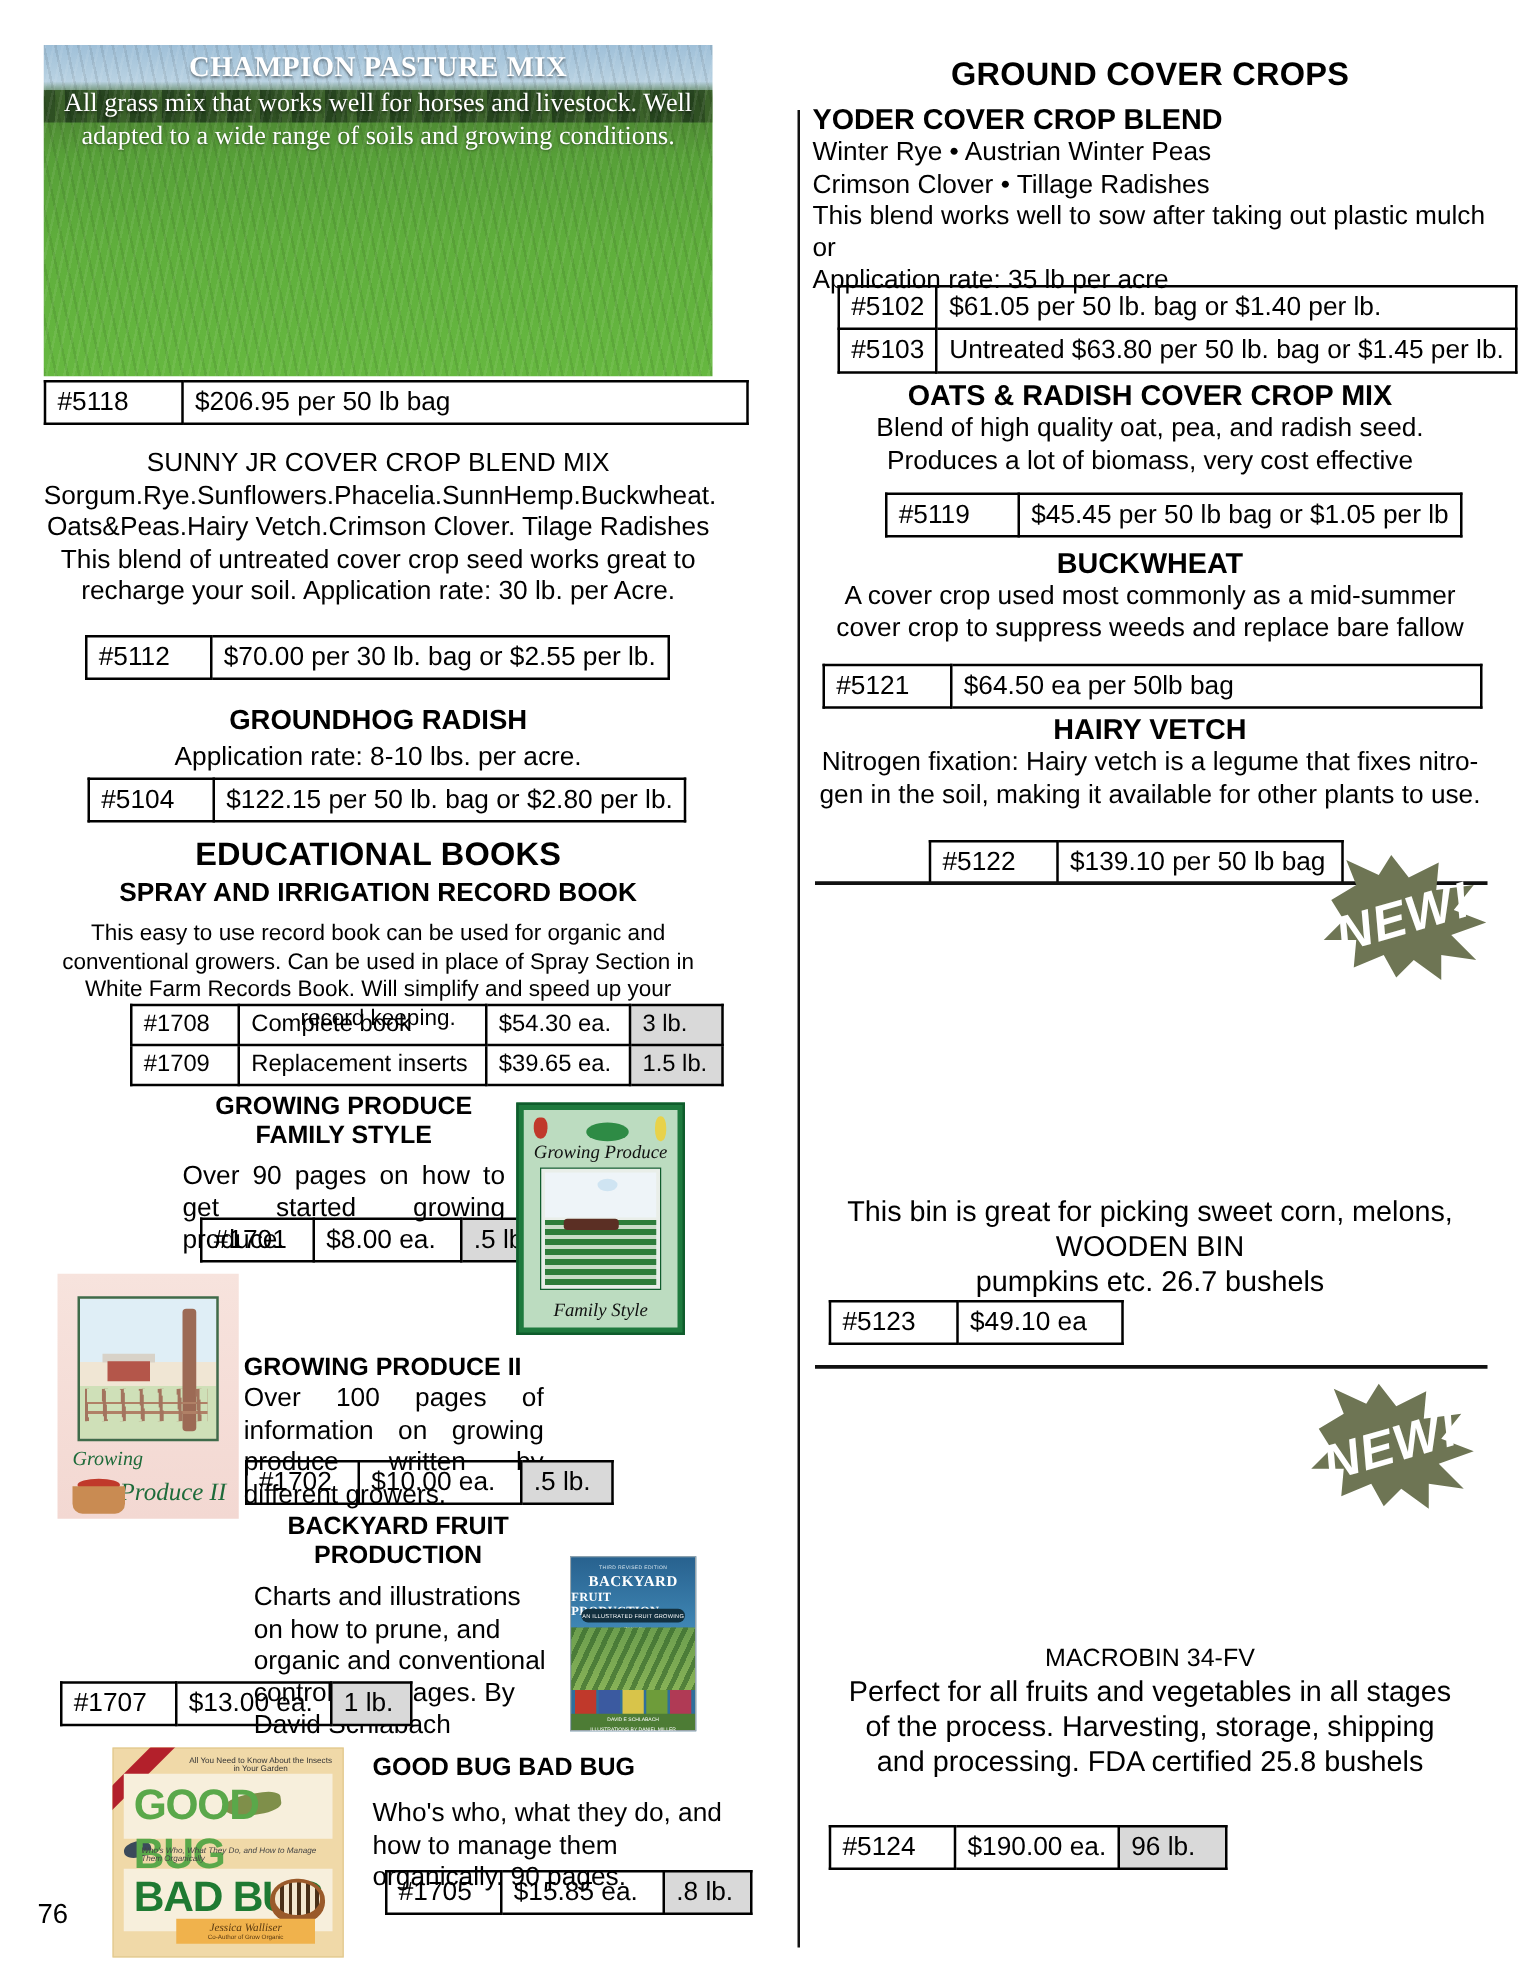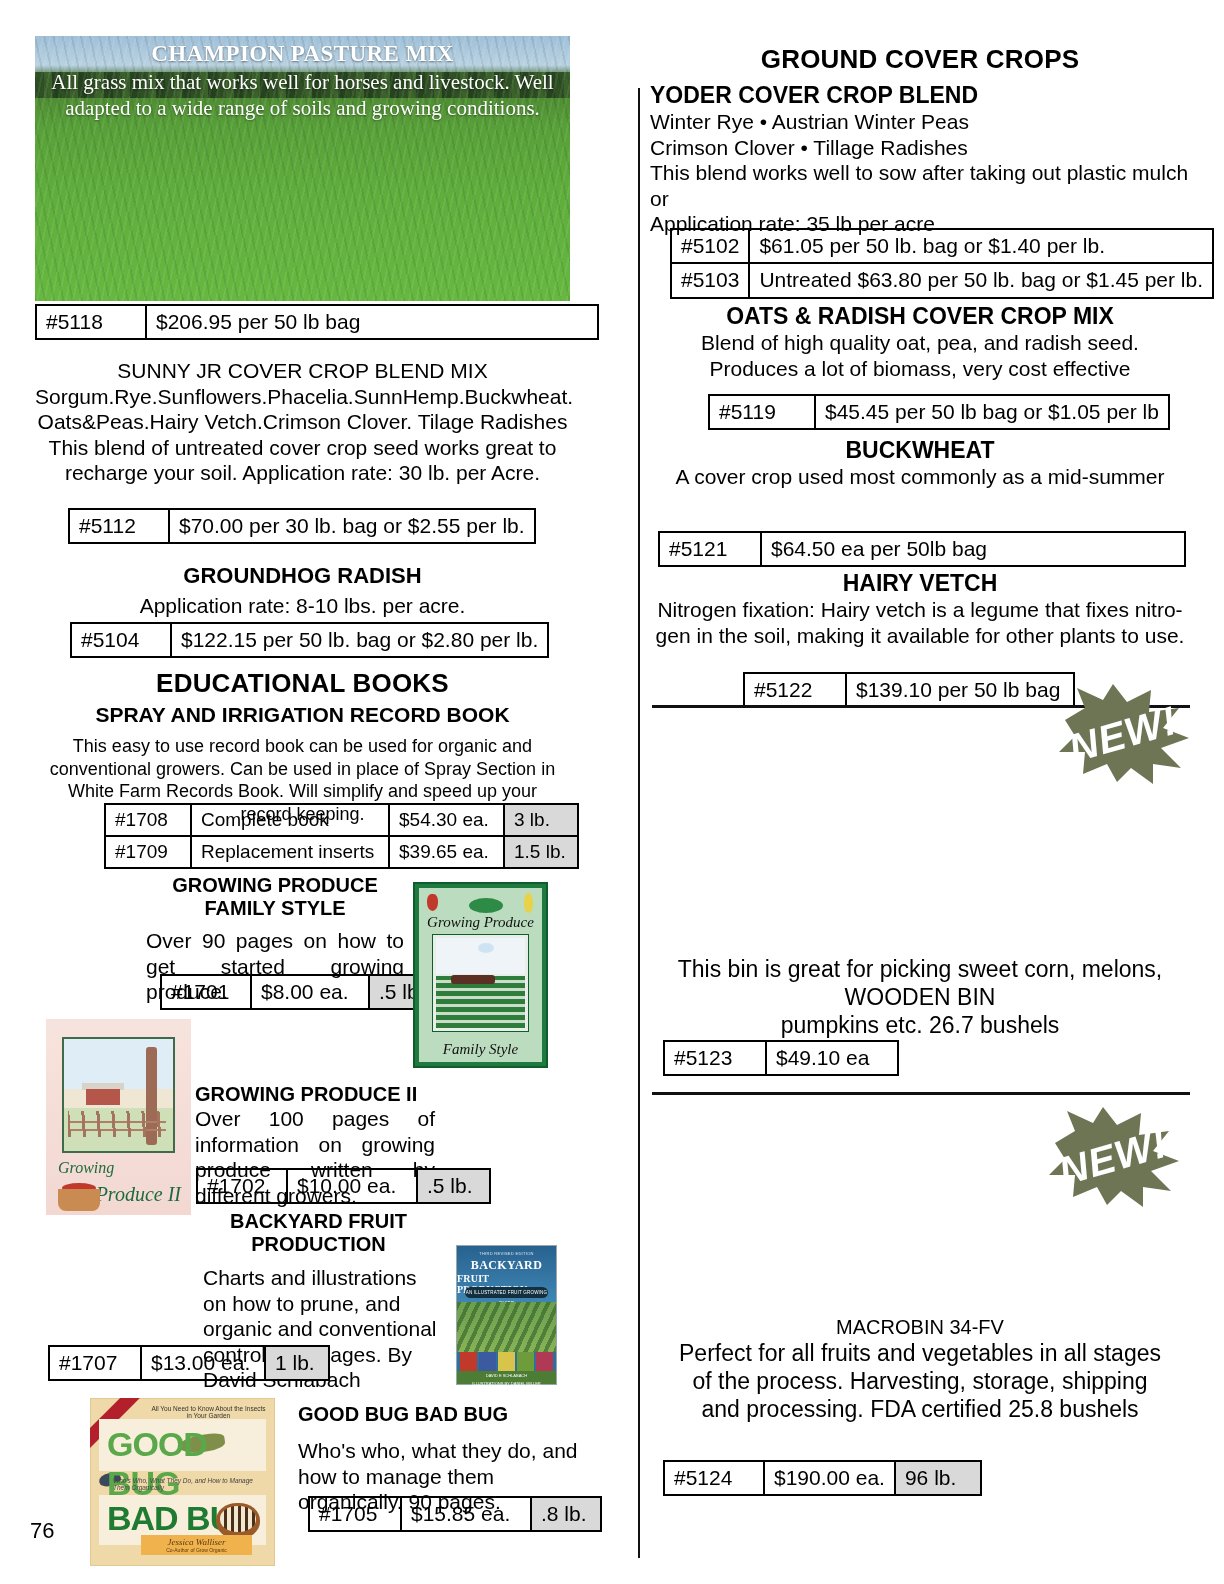--- a/index.html
+++ b/index.html
@@ -394,20 +394,21 @@
           <td style="width:86px">#5119</td>
           <td style="width:322px">$45.45 per 50 lb bag or $1.05 per lb</td>
         </tr>
       </tbody>
         </table>
     </div>
 
     <div style="position:absolute;left:0;top:437px;width:540px;" class="ctr">
       <h2 class="sub" style="text-align:center">BUCKWHEAT</h2>
       <p class="body">A cover crop used most commonly as a mid-summer</p>
+      <p class="body">cover crop to suppress weeds and replace bare fallow</p>
     </div>
     <div style="position:absolute;left:8px;top:531px;">
       <table class="pt">
         <tbody>
             <tr>
           <td style="width:82px">#5121</td>
           <td style="width:404px">$64.50 ea per 50lb bag</td>
         </tr>
       </tbody>
         </table>

